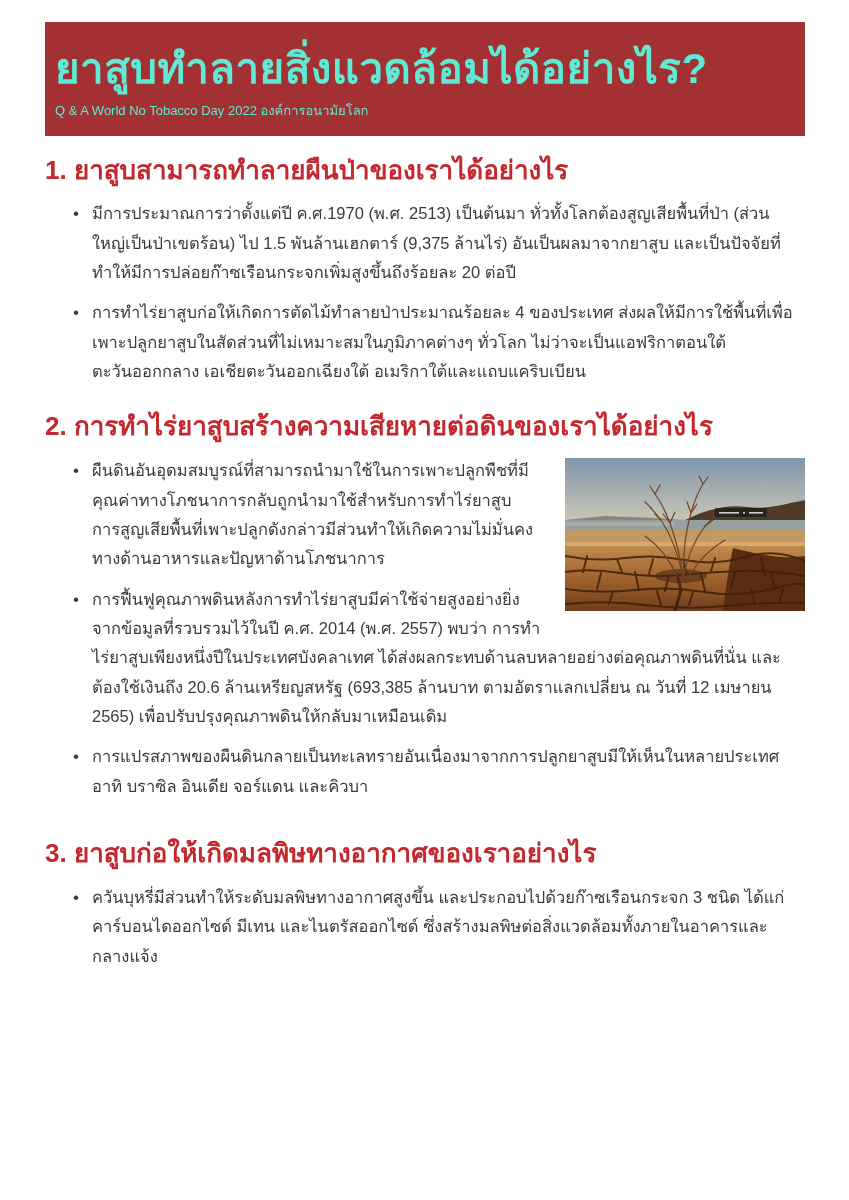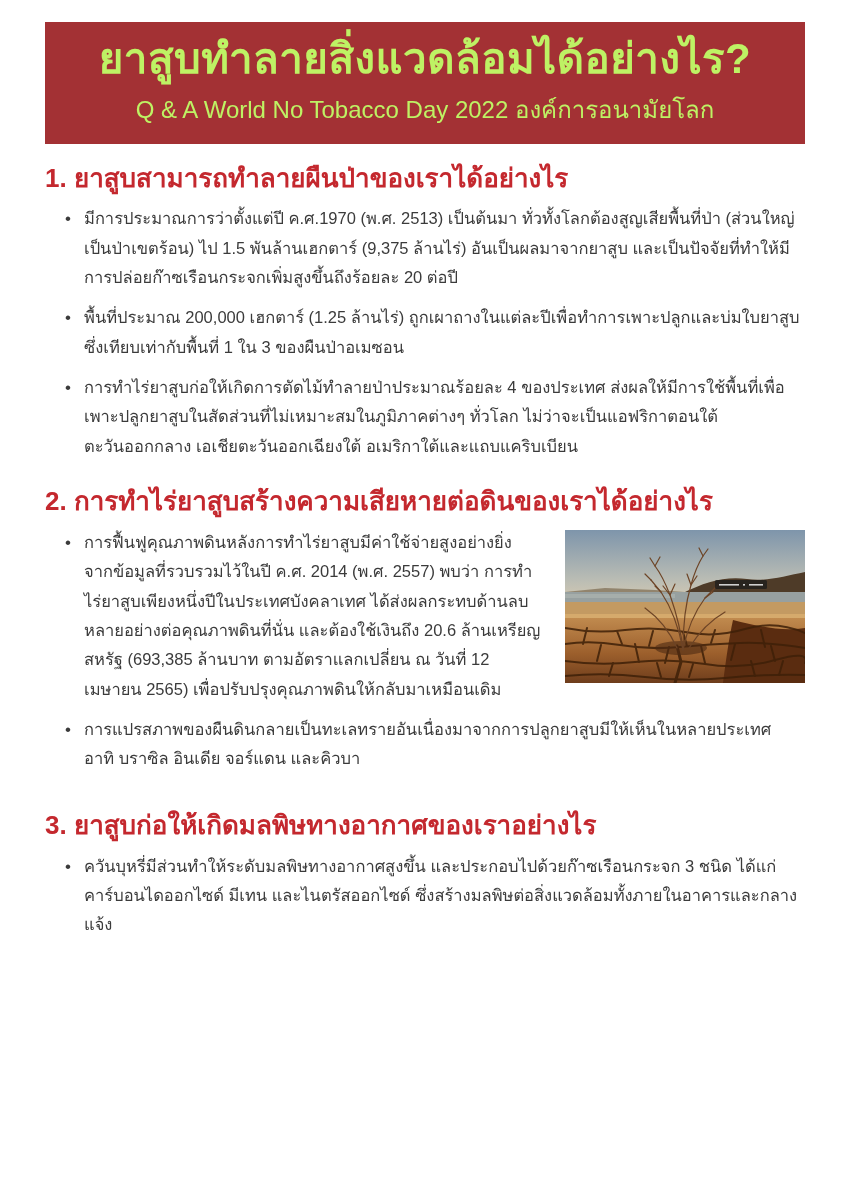--- a/index.html
+++ b/index.html
@@ -18,49 +18,48 @@
   }
   .page{
     width:849px;
     min-height:1200px;
     padding:22px 44px 18px 45px;
     background:#ffffff;
   }
   
   .banner{
     background:var(--banner-red);
-    color:#bef264;
-    text-align:center;
-    padding:11px 10px 15px 10px;
+    color:#5eead4;
+    padding:21px 10px 15px 10px;
   }
   .banner h1{
     font-size:42px;
     line-height:1.25;
     font-weight:bold;
     letter-spacing:0.5px;
   }
   .banner .subtitle{
-    font-size:24px;
+    font-size:13px;
     margin-top:4px;
     font-weight:normal;
   }
   
   .section{margin-top:18px;}
   .section + .section{margin-top:24px;}
   .section h2{
     color:var(--heading-red);
     font-size:26px;
     font-weight:bold;
     line-height:1.3;
     margin-bottom:9px;
   }
   ul.bullets{
     list-style:none;
     padding-left:35px;
-    margin:4px;
+    margin:12px;
   }
   ul.bullets li{
     position:relative;
     font-size:16.5px;
     line-height:1.78;
     margin-bottom:11px;
     text-align:left;
   }
   ul.bullets li::before{
     content:"\2022";
@@ -89,21 +88,20 @@
 
   <header class="banner">
     <h1>ยาสูบทำลายสิ่งแวดล้อมได้อย่างไร?</h1>
     <div class="subtitle">Q &amp; A World No Tobacco Day 2022 องค์การอนามัยโลก</div>
   </header>
 
   <section class="section">
     <h2>1. ยาสูบสามารถทำลายผืนป่าของเราได้อย่างไร</h2>
     <ul class="bullets">
       <li>มีการประมาณการว่าตั้งแต่ปี ค.ศ.1970 (พ.ศ. 2513) เป็นต้นมา ทั่วทั้งโลกต้องสูญเสียพื้นที่ป่า (ส่วนใหญ่เป็นป่าเขตร้อน) ไป 1.5 พันล้านเฮกตาร์ (9,375 ล้านไร่)  อันเป็นผลมาจากยาสูบ  และเป็นปัจจัยที่ทำให้มีการปล่อยก๊าซเรือนกระจกเพิ่มสูงขึ้นถึงร้อยละ 20 ต่อปี</li>
-      <li>พื้นที่ประมาณ 200,000 เฮกตาร์  (1.25 ล้านไร่) ถูกเผาถางในแต่ละปีเพื่อทำการเพาะปลูกและบ่มใบยาสูบ ซึ่งเทียบเท่ากับพื้นที่ 1 ใน 3 ของผืนป่าอเมซอน</li>
       <li>การทำไร่ยาสูบก่อให้เกิดการตัดไม้ทำลายป่าประมาณร้อยละ 4 ของประเทศ ส่งผลให้มีการใช้พื้นที่เพื่อเพาะปลูกยาสูบในสัดส่วนที่ไม่เหมาะสมในภูมิภาคต่างๆ ทั่วโลก ไม่ว่าจะเป็นแอฟริกาตอนใต้  ตะวันออกกลาง  เอเชียตะวันออกเฉียงใต้ อเมริกาใต้และแถบแคริบเบียน</li>
     </ul>
   </section>
 
   <section class="section clearfix">
     <h2>2. การทำไร่ยาสูบสร้างความเสียหายต่อดินของเราได้อย่างไร</h2>
     <div class="clearfix">
       <figure class="photo">
         <svg viewBox="0 0 240 153" xmlns="http://www.w3.org/2000/svg">
           <defs>
@@ -151,20 +149,21 @@
           </g>
           <g>
             <rect x="150" y="50" width="52" height="9" rx="1.5" fill="#1c1c1c" opacity="0.78"></rect>
             <rect x="154" y="54" width="20" height="1.6" fill="#cfcfcf"></rect>
             <rect x="178" y="54" width="2" height="1.6" fill="#cfcfcf"></rect>
             <rect x="184" y="54" width="14" height="1.6" fill="#cfcfcf"></rect>
           </g>
         </svg>
       </figure>
       <ul class="bullets">
+        <li>ผืนดินอันอุดมสมบูรณ์ที่สามารถนำมาใช้ในการเพาะปลูกพืชที่มีคุณค่าทางโภชนาการกลับถูกนำมาใช้สำหรับการทำไร่ยาสูบ การสูญเสียพื้นที่เพาะปลูกดังกล่าวมีส่วนทำให้เกิดความไม่มั่นคงทางด้านอาหารและปัญหาด้านโภชนาการ</li>
         <li>การฟื้นฟูคุณภาพดินหลังการทำไร่ยาสูบมีค่าใช้จ่ายสูงอย่างยิ่ง จากข้อมูลที่รวบรวมไว้ในปี ค.ศ. 2014 (พ.ศ. 2557) พบว่า การทำไร่ยาสูบเพียงหนึ่งปีในประเทศบังคลาเทศ ได้ส่งผลกระทบด้านลบหลายอย่างต่อคุณภาพดินที่นั่น และต้องใช้เงินถึง 20.6 ล้านเหรียญสหรัฐ (693,385 ล้านบาท ตามอัตราแลกเปลี่ยน ณ วันที่ 12 เมษายน 2565) เพื่อปรับปรุงคุณภาพดินให้กลับมาเหมือนเดิม</li>
         <li>การแปรสภาพของผืนดินกลายเป็นทะเลทรายอันเนื่องมาจากการปลูกยาสูบมีให้เห็นในหลายประเทศ อาทิ บราซิล อินเดีย จอร์แดน และคิวบา</li>
       </ul>
     </div>
   </section>
 
   <section class="section">
     <h2>3. ยาสูบก่อให้เกิดมลพิษทางอากาศของเราอย่างไร</h2>
     <ul class="bullets">
       <li>ควันบุหรี่มีส่วนทำให้ระดับมลพิษทางอากาศสูงขึ้น  และประกอบไปด้วยก๊าซเรือนกระจก 3 ชนิด ได้แก่ คาร์บอนไดออกไซด์ มีเทน และไนตรัสออกไซด์ ซึ่งสร้างมลพิษต่อสิ่งแวดล้อมทั้งภายในอาคารและกลางแจ้ง</li>

